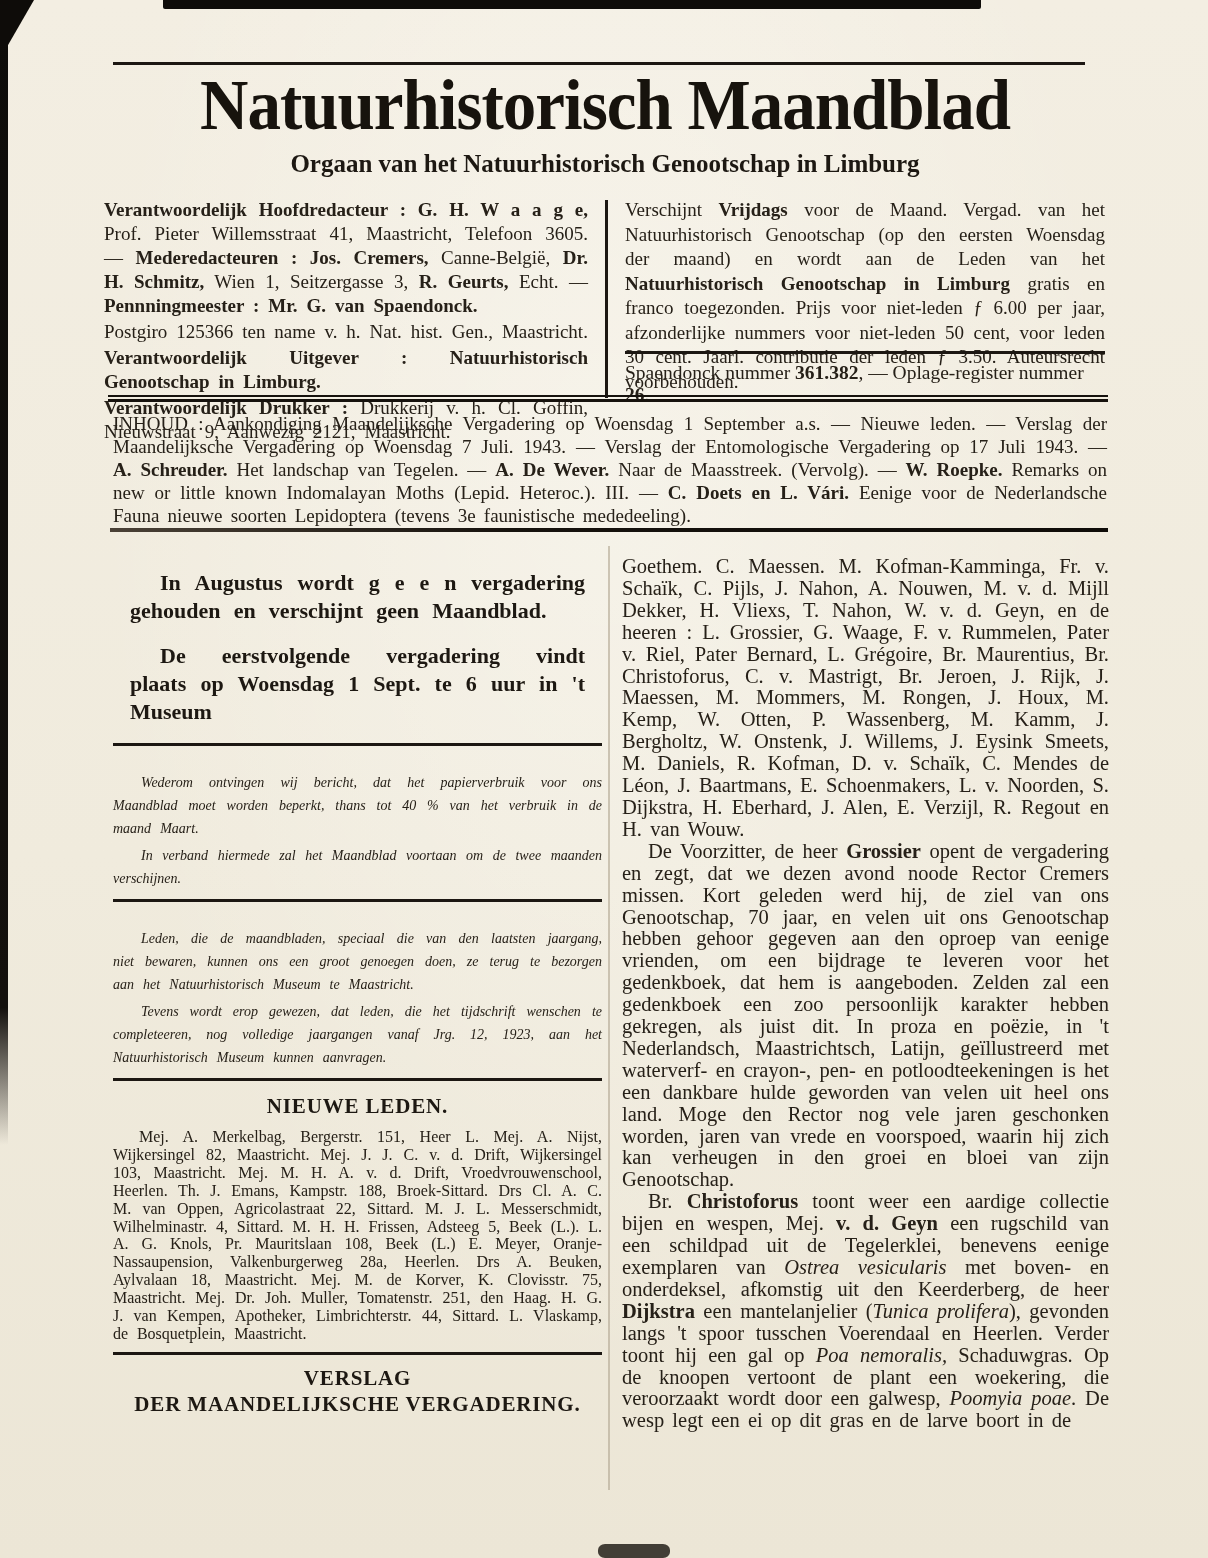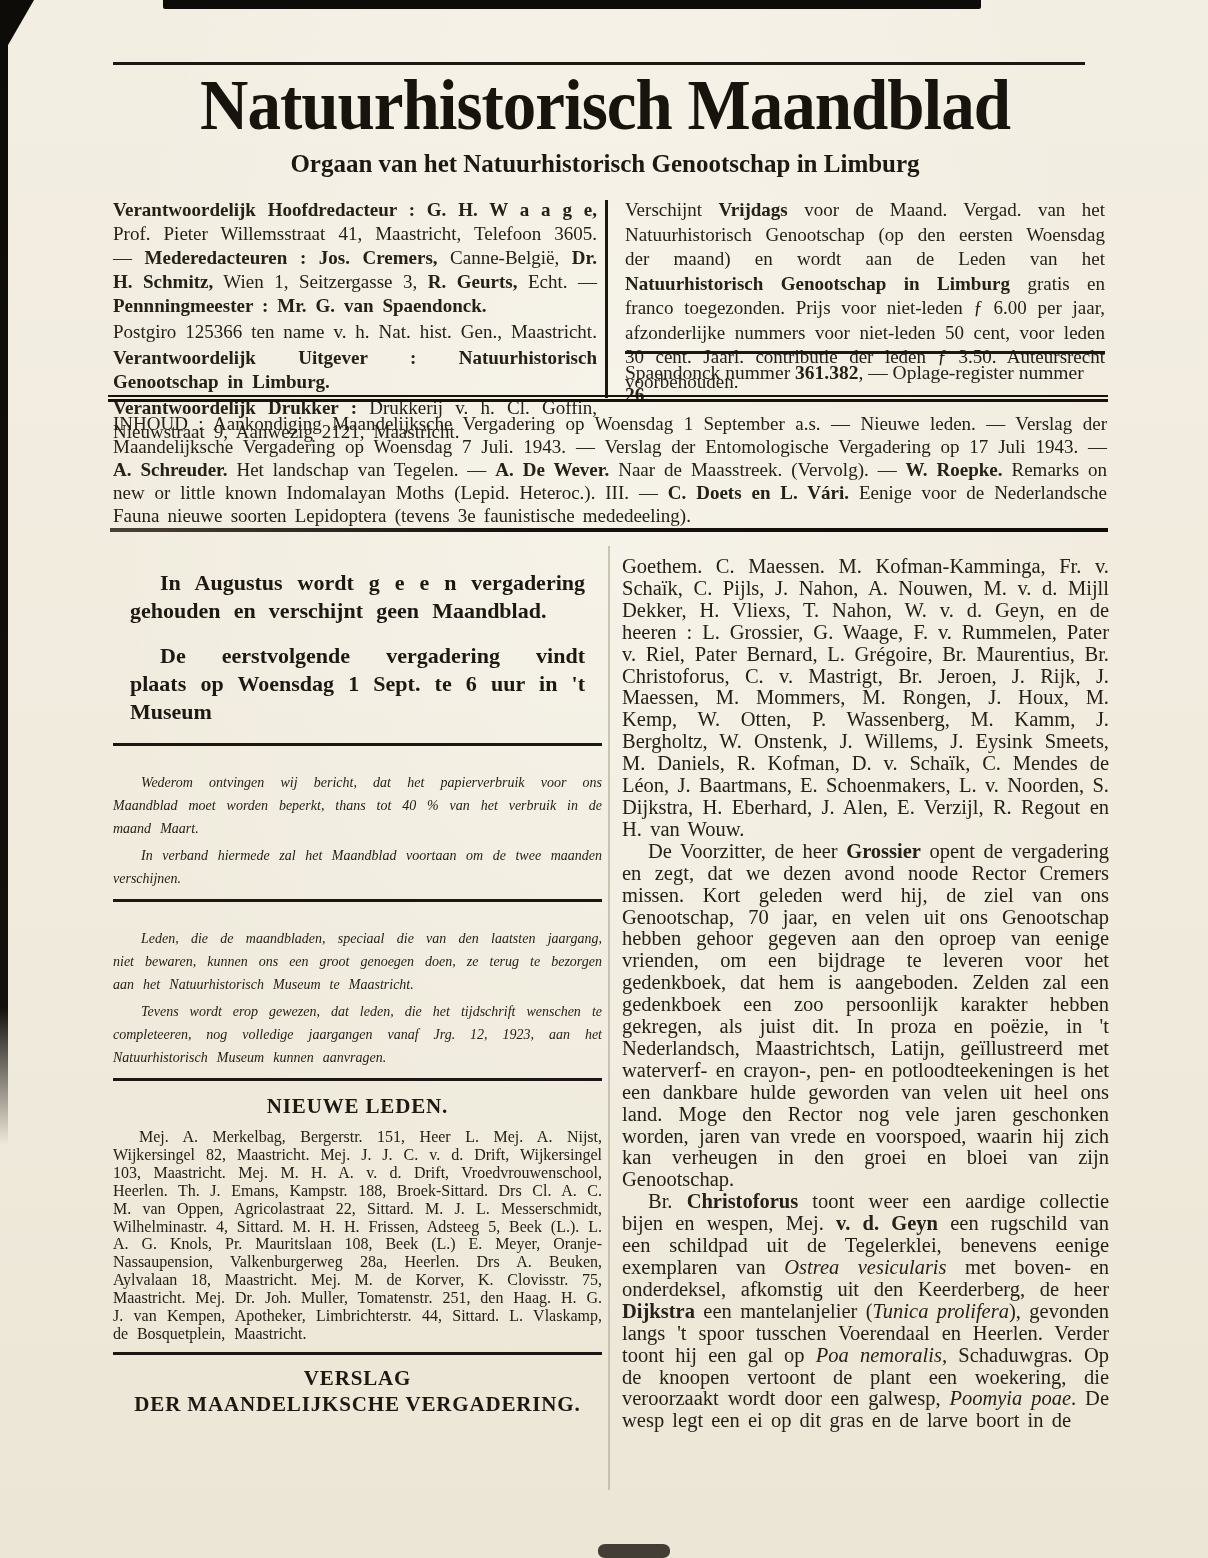--- a/index.html
+++ b/index.html
@@ -27,21 +27,21 @@
   
   #header-row{left:113px;top:30px;width:1018px;display:flex;justify-content:space-between;align-items:baseline;
     font-weight:bold;font-size:23px;}
   #header-rule{left:113px;top:62px;width:972px;height:3px;background:#1c1712;}
   #journal-title{left:70px;top:64px;width:1070px;text-align:center;font-weight:bold;font-size:67px;
     letter-spacing:-1px;color:#17130d;transform:scaleY(1.06);transform-origin:top;white-space:nowrap;}
   #journal-subtitle{left:70px;top:150px;width:1070px;text-align:center;font-weight:bold;font-size:25px;color:#1d1812;}
 
   
   .mast{font-size:19px;line-height:24px;text-align:justify;word-spacing:0.22em;}
-  #masthead-left{left:113px;top:198px;width:484px;}
+  #masthead-left{left:104px;top:198px;width:484px;}
   #masthead-right{left:625px;top:198px;width:480px;line-height:24.5px;}
   #masthead-divider{left:605px;top:200px;width:3px;height:198px;background:#1c1712;}
   #masthead-rule-right{left:625px;top:351px;width:480px;height:3px;background:#1c1712;}
   #registration-line{left:625px;top:362px;width:480px;font-size:19.5px;}
   .mast p{margin:0;}
   #masthead-left p + p{margin-top:2px;}
 
   
   #inhoud-top-rule{left:108px;top:395px;width:1000px;height:7px;
     border-top:2px solid #16120d;border-bottom:3px solid #16120d;box-sizing:border-box;}

